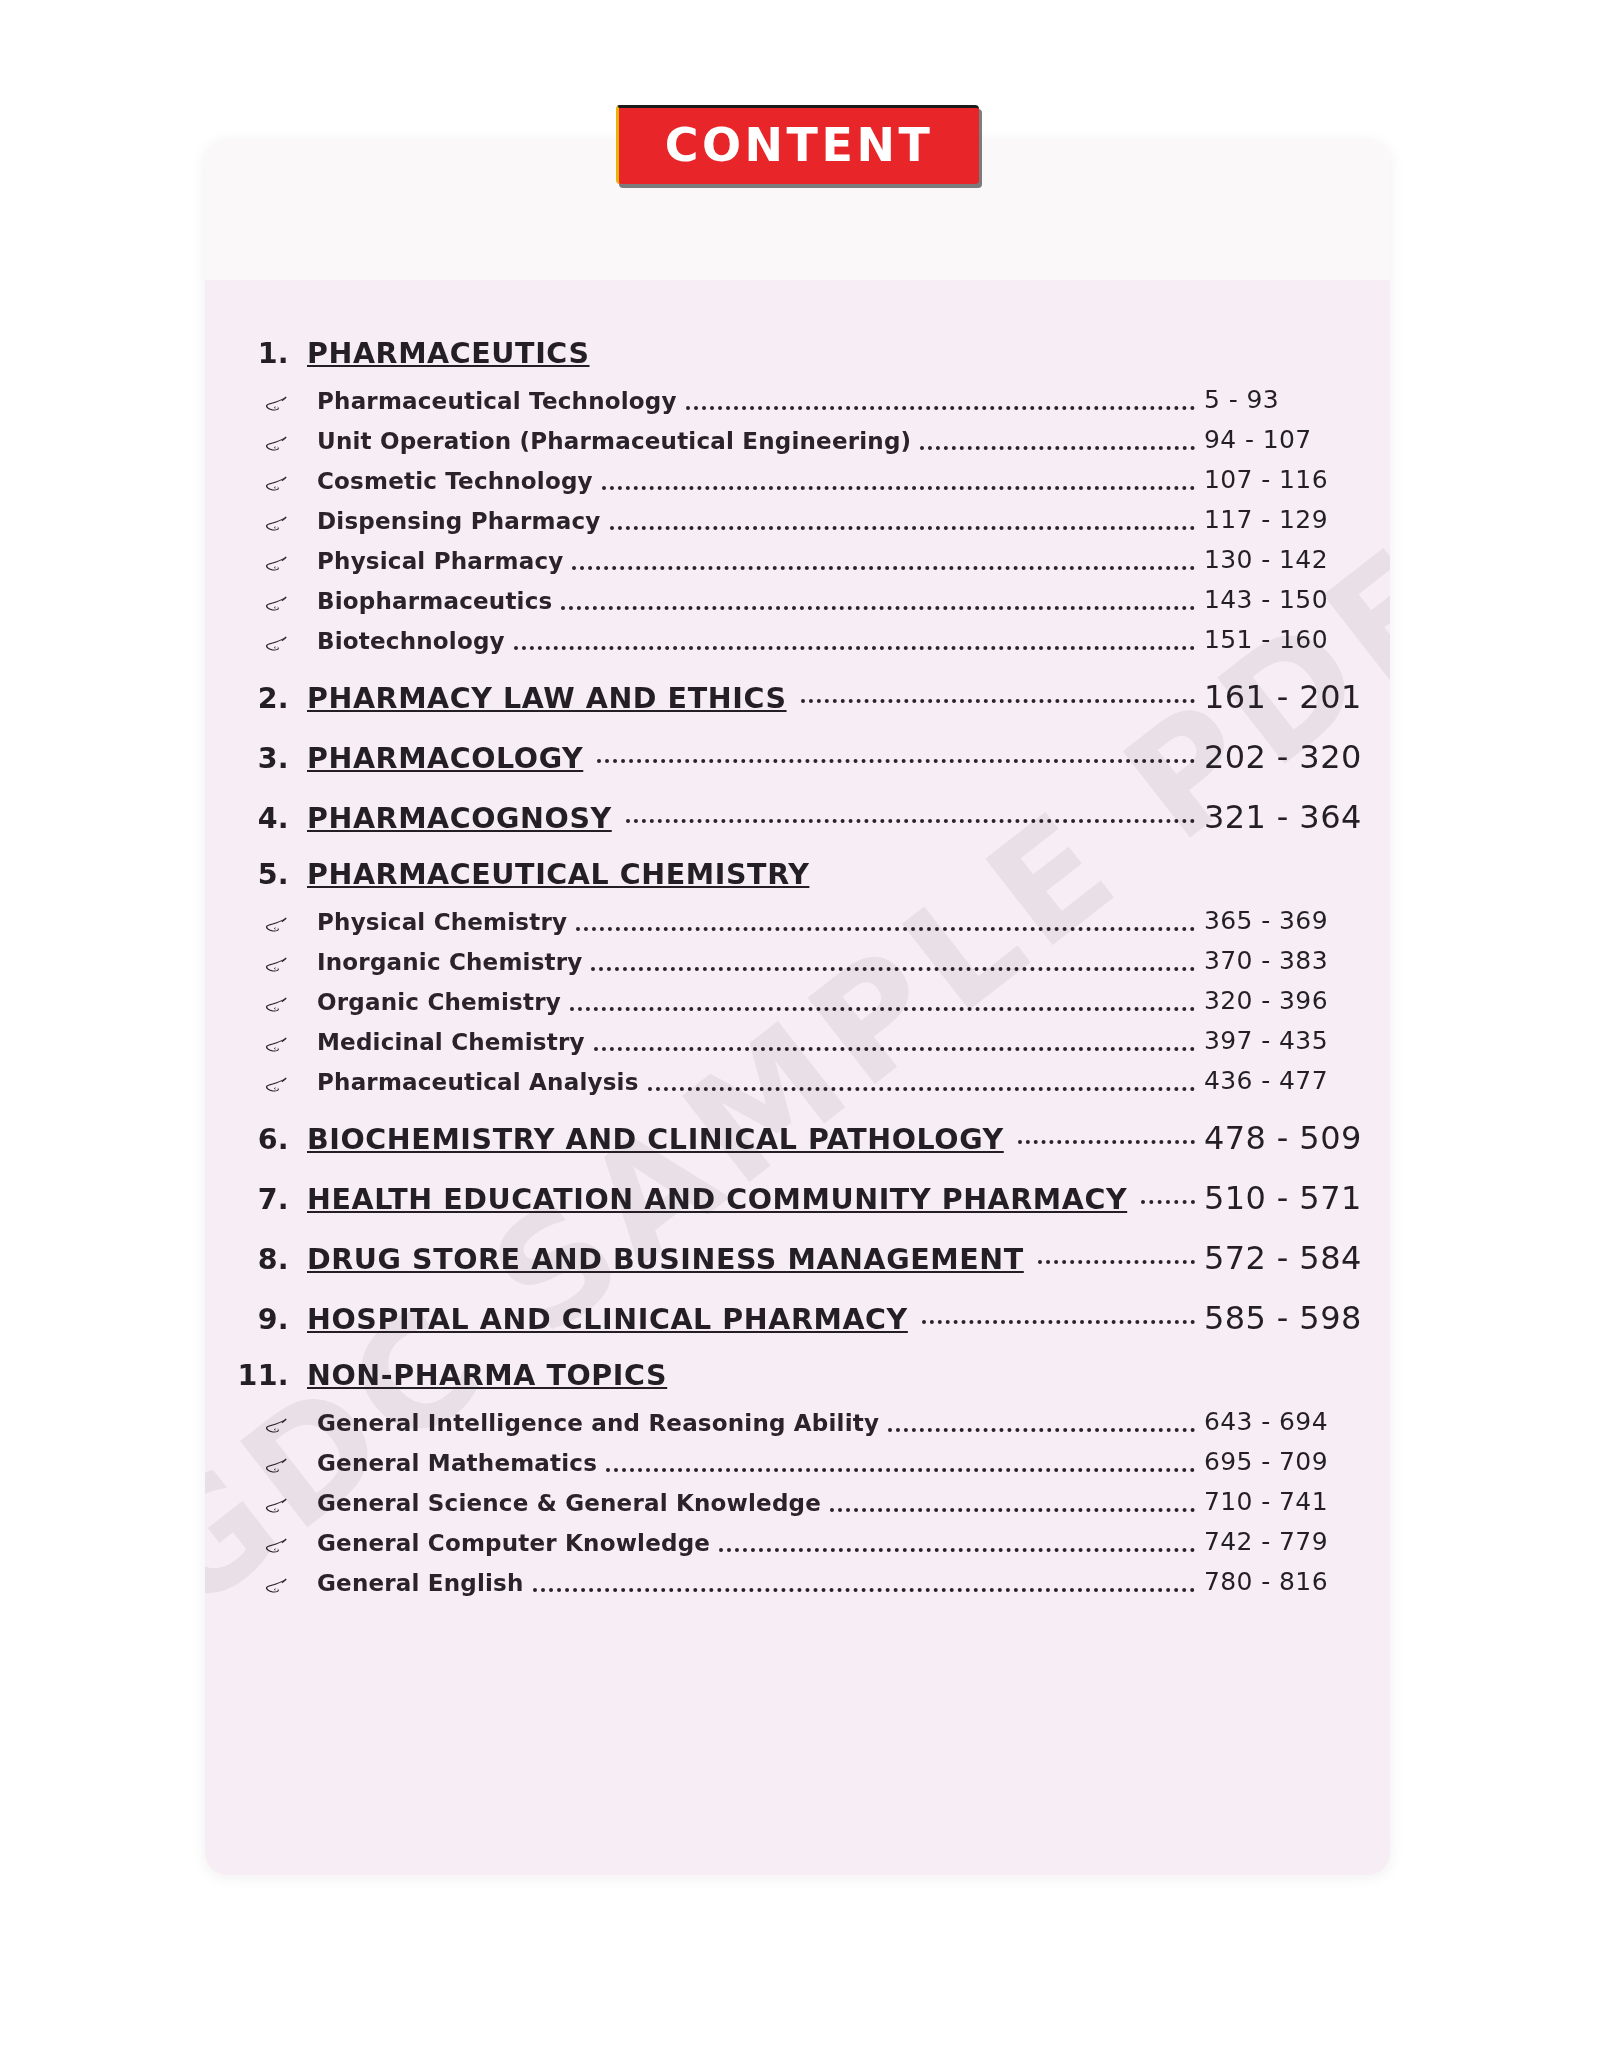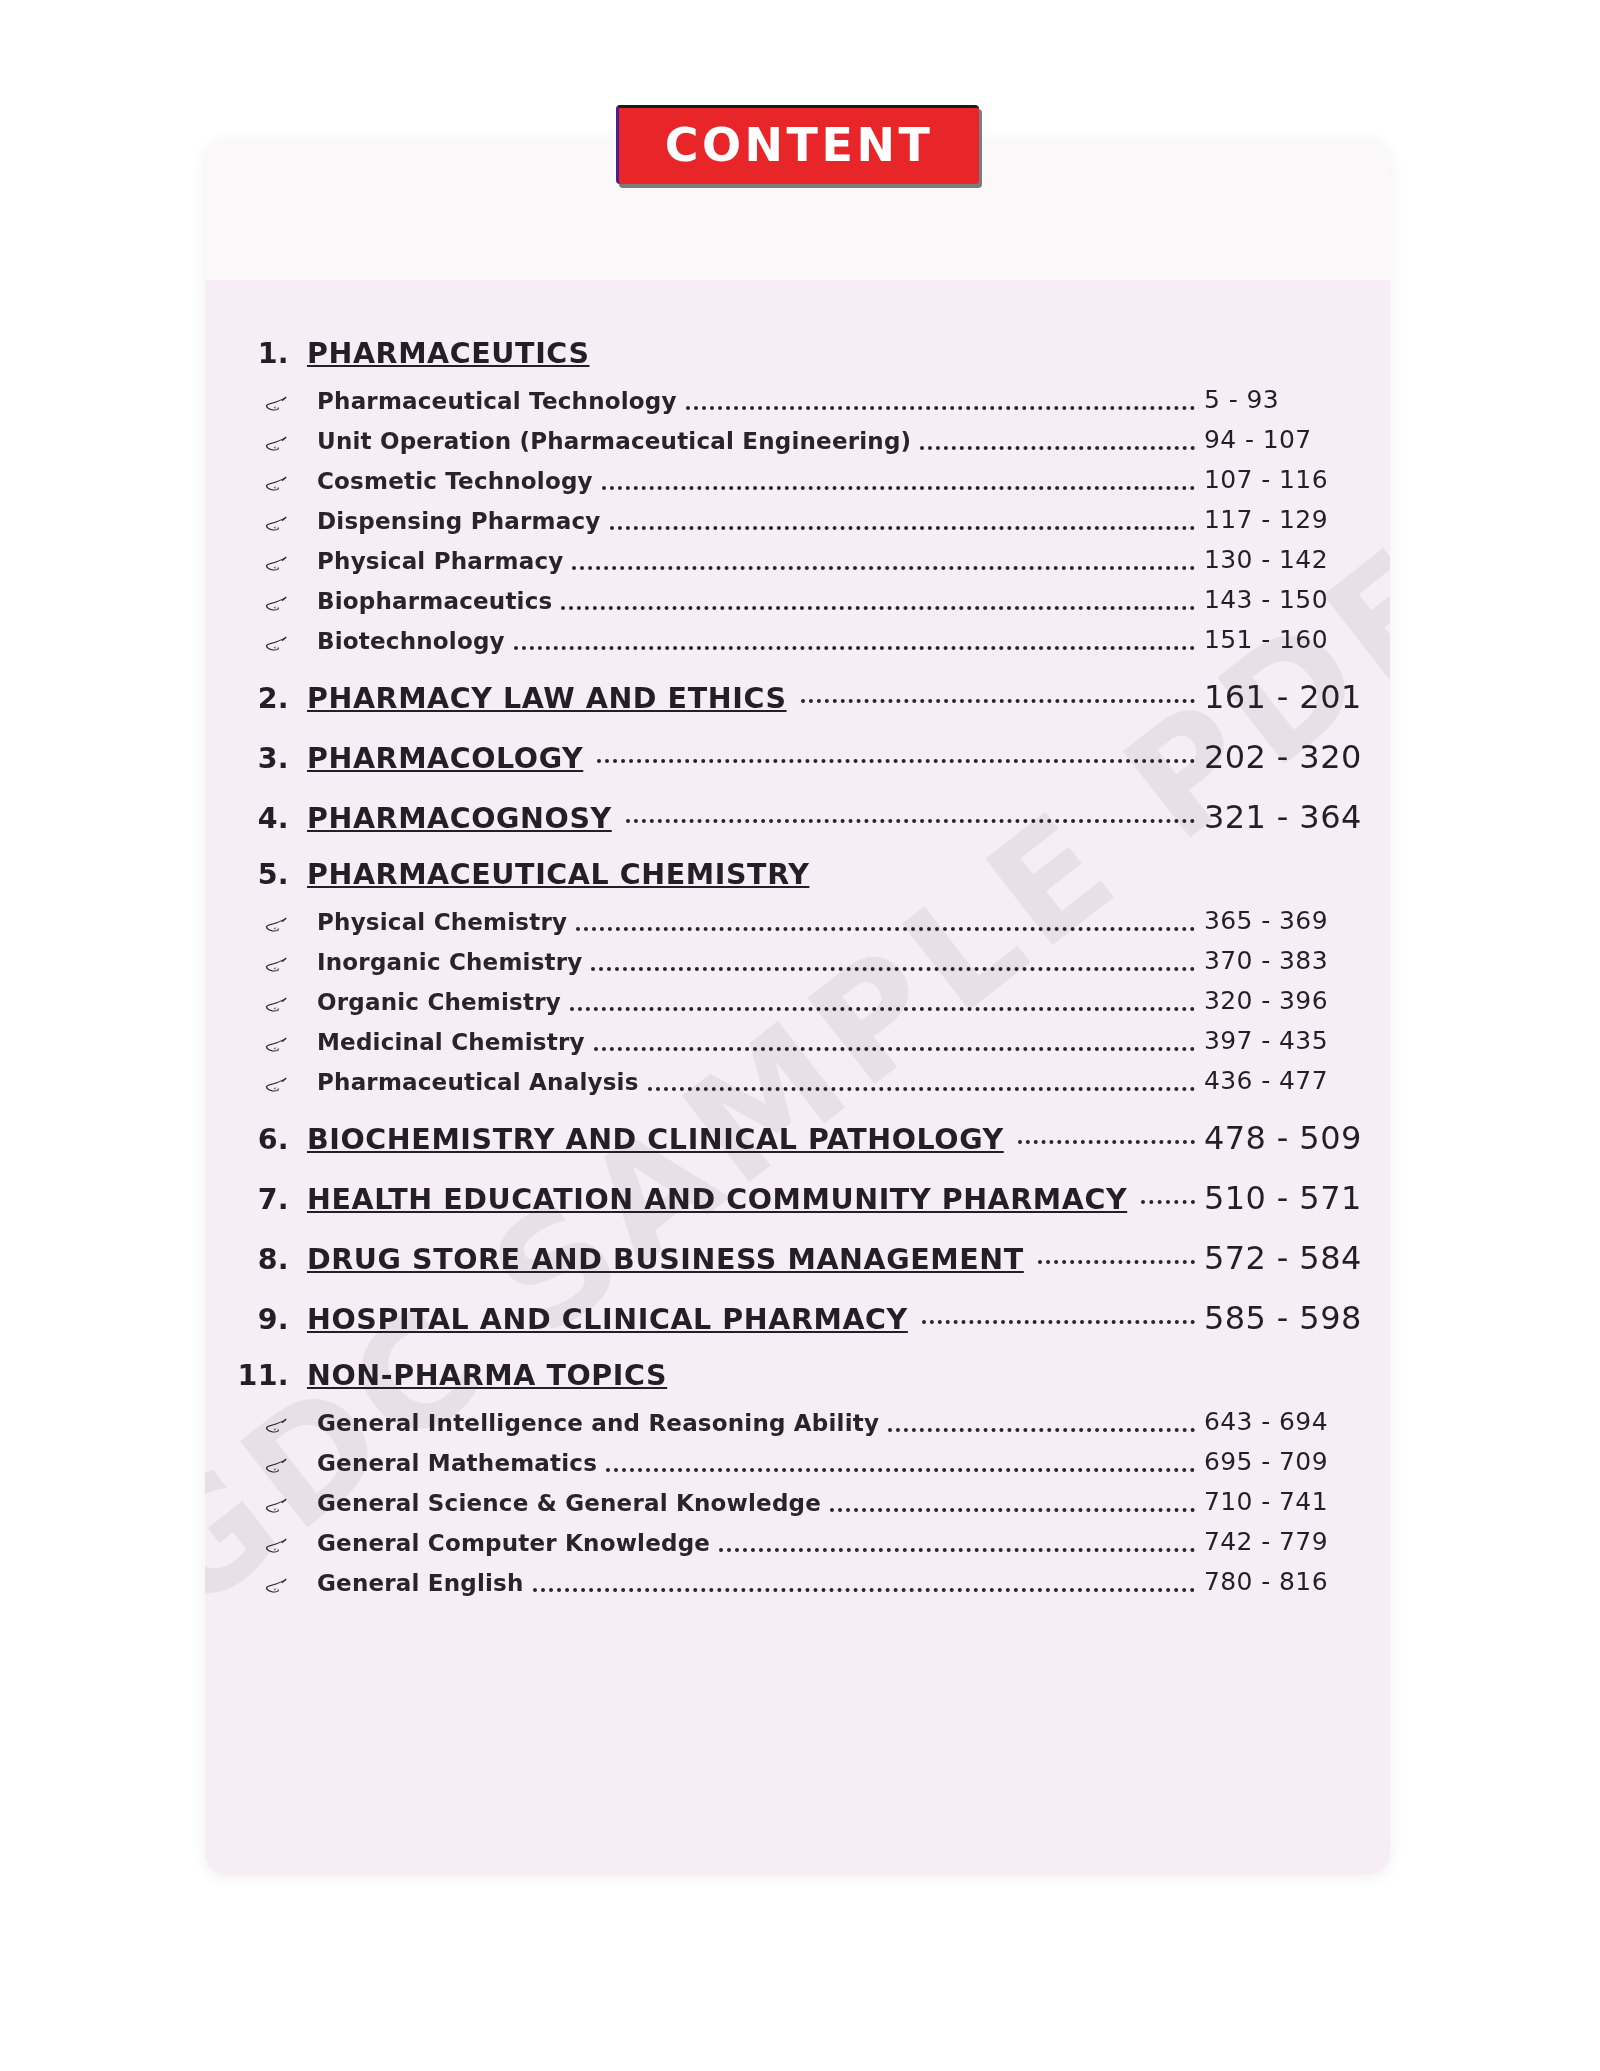--- a/index.html
+++ b/index.html
@@ -36,21 +36,21 @@
   }
   .banner {
     background: #e8262a;
     color: #ffffff;
     font-size: 46px;
     font-weight: bold;
     letter-spacing: 3.5px;
     padding: 14px 46px 16px 46px;
     border-radius: 4px;
     border-top: 3px solid #1b1b1b;
-    border-left: 3px solid #4c1d95;
+    border-left: 3px solid #eab308;
     box-shadow: 3px 4px 0 rgba(20,20,20,0.55);
     font-family: "DejaVu Sans", sans-serif;
     line-height: 1;
   }
 
   
   .toc-panel {
     position: absolute;
     left: 0;
     top: 140px;

